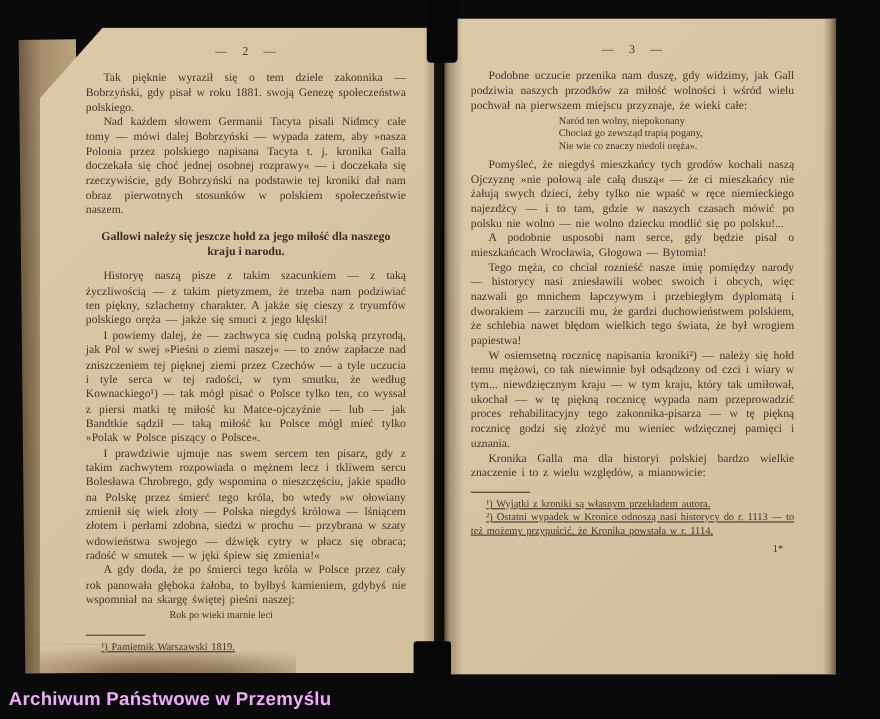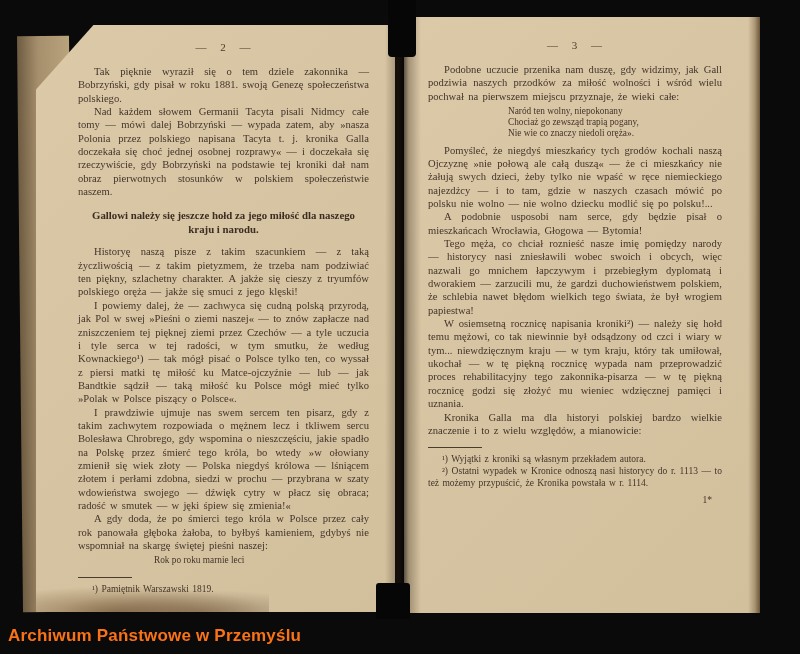--- a/index.html
+++ b/index.html
@@ -70,48 +70,48 @@
   }
   .verse{margin:3px 0 4px 0;font-size:9.3px;line-height:11.2px;}
   .verse-left{margin-left:76px;}
   .verse-right{margin-left:80px;}
   .fn-rule{
     width:54px;border:0;border-top:1px solid #4a3b2d;
     margin:10px 0 5px 0;
   }
   .footnote{
     font-size:9.5px;line-height:12px;margin:0;text-indent:14px;
-    text-align:justify;word-spacing:1px;
+    text-align:justify;word-spacing:1px;text-decoration:underline;
   }
   .signature{
     text-align:right;font-size:9.5px;margin:6px 10px 0 0;color:#43342a;
   }
   
   .watermark{
     position:absolute;left:8px;top:626px;z-index:10;
-    color:#f97316;font-family:"Liberation Sans","DejaVu Sans",sans-serif;
+    color:#f0abfc;font-family:"Liberation Sans","DejaVu Sans",sans-serif;
     font-weight:bold;font-size:17px;letter-spacing:.2px;
   }
 </style>
 </head>
 <body>
 
 <div class="under-page-left"></div>
 
 <div class="page page-left">
   <p class="pagenum">— 2 —</p>
   <p class="para">Tak pięknie wyraził się o tem dziele zakonnika — Bobrzyński, gdy pisał w roku 1881. swoją Genezę społeczeństwa polskiego.</p>
   <p class="para">Nad każdem słowem Germanii Tacyta pisali Nidmcy całe tomy — mówi dalej Bobrzyński — wypada zatem, aby »nasza Polonia przez polskiego napisana Tacyta t. j. kronika Galla doczekała się choć jednej osobnej rozprawy« — i doczekała się rzeczywiście, gdy Bobrzyński na podstawie tej kroniki dał nam obraz pierwotnych stosunków w polskiem społeczeństwie naszem.</p>
   <p class="heading">Gallowi należy się jeszcze hołd za jego miłość dla naszego kraju i narodu.</p>
   <p class="para">Historyę naszą pisze z takim szacunkiem — z taką życzliwością — z takim pietyzmem, że trzeba nam podziwiać ten piękny, szlachetny charakter. A jakże się cieszy z tryumfów polskiego oręża — jakże się smuci z jego klęski!</p>
   <p class="para">I powiemy dalej, że — zachwyca się cudną polską przyrodą, jak Pol w swej »Pieśni o ziemi naszej« — to znów zapłacze nad zniszczeniem tej pięknej ziemi przez Czechów — a tyle uczucia i tyle serca w tej radości, w tym smutku, że według Kownackiego¹) — tak mógł pisać o Polsce tylko ten, co wyssał z piersi matki tę miłość ku Matce-ojczyźnie — lub — jak Bandtkie sądził — taką miłość ku Polsce mógł mieć tylko »Polak w Polsce piszący o Polsce«.</p>
   <p class="para">I prawdziwie ujmuje nas swem sercem ten pisarz, gdy z takim zachwytem rozpowiada o mężnem lecz i tkliwem sercu Bolesława Chrobrego, gdy wspomina o nieszczęściu, jakie spadło na Polskę przez śmierć tego króla, bo wtedy »w ołowiany zmienił się wiek złoty — Polska niegdyś królowa — lśniącem złotem i perłami zdobna, siedzi w prochu — przybrana w szaty wdowieństwa swojego — dźwięk cytry w płacz się obraca; radość w smutek — w jęki śpiew się zmienia!«</p>
   <p class="para">A gdy doda, że po śmierci tego króla w Polsce przez cały rok panowała głęboka żałoba, to byłbyś kamieniem, gdybyś nie wspomniał na skargę świętej pieśni naszej:</p>
   <div class="verse verse-left">
-    <div>Rok po roku marnie leci</div>
+    <div>Rok po wieki marnie leci</div>
   </div>
   <hr class="fn-rule">
   <p class="footnote">¹) Pamiętnik Warszawski 1819.</p>
   <div class="stain"></div>
 </div>
 
 <div class="page page-right">
   <p class="pagenum">— 3 —</p>
   <p class="para">Podobne uczucie przenika nam duszę, gdy widzimy, jak Gall podziwia naszych przodków za miłość wolności i wśród wielu pochwał na pierwszem miejscu przyznaje, że wieki całe:</p>
   <div class="verse verse-right">

